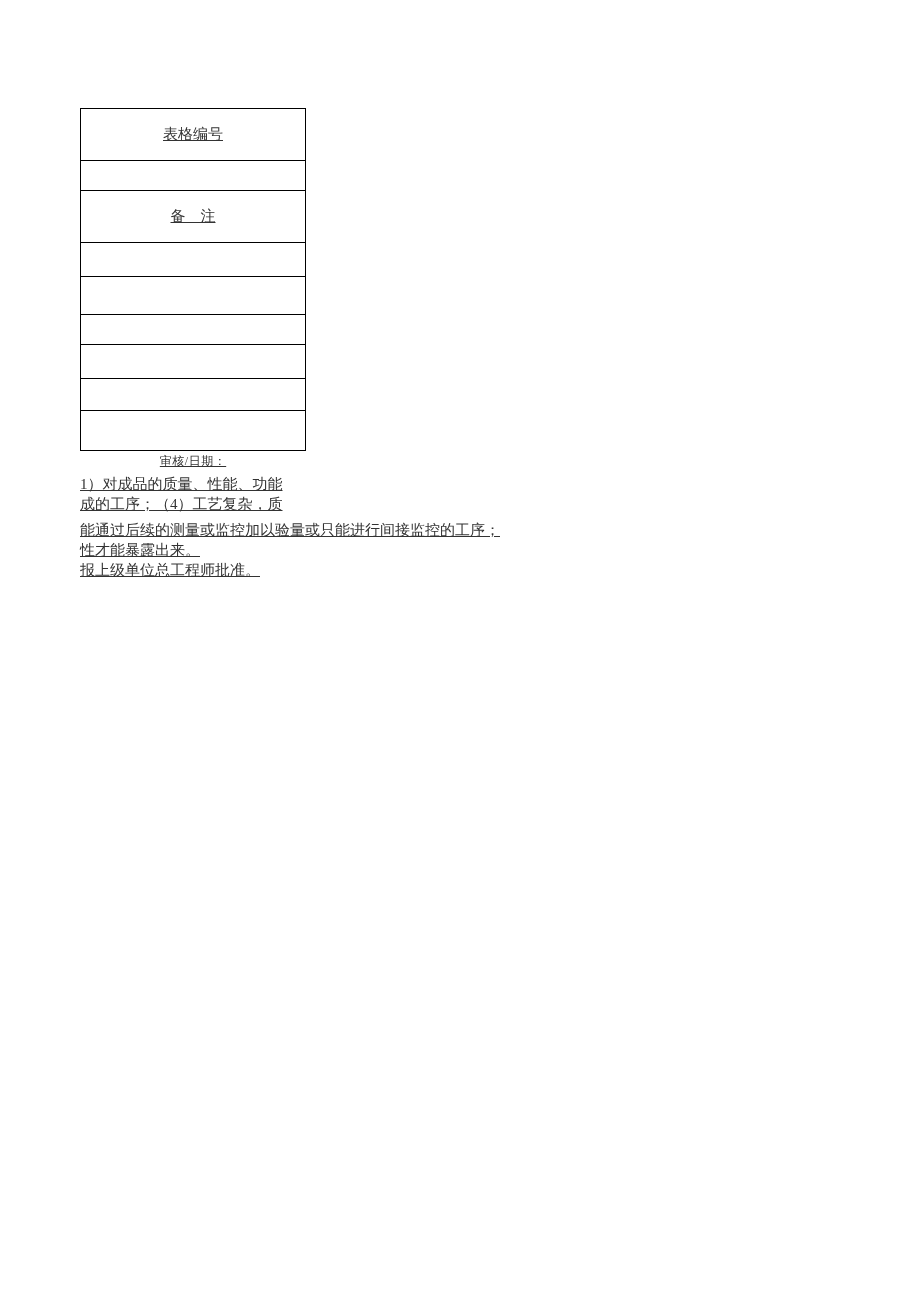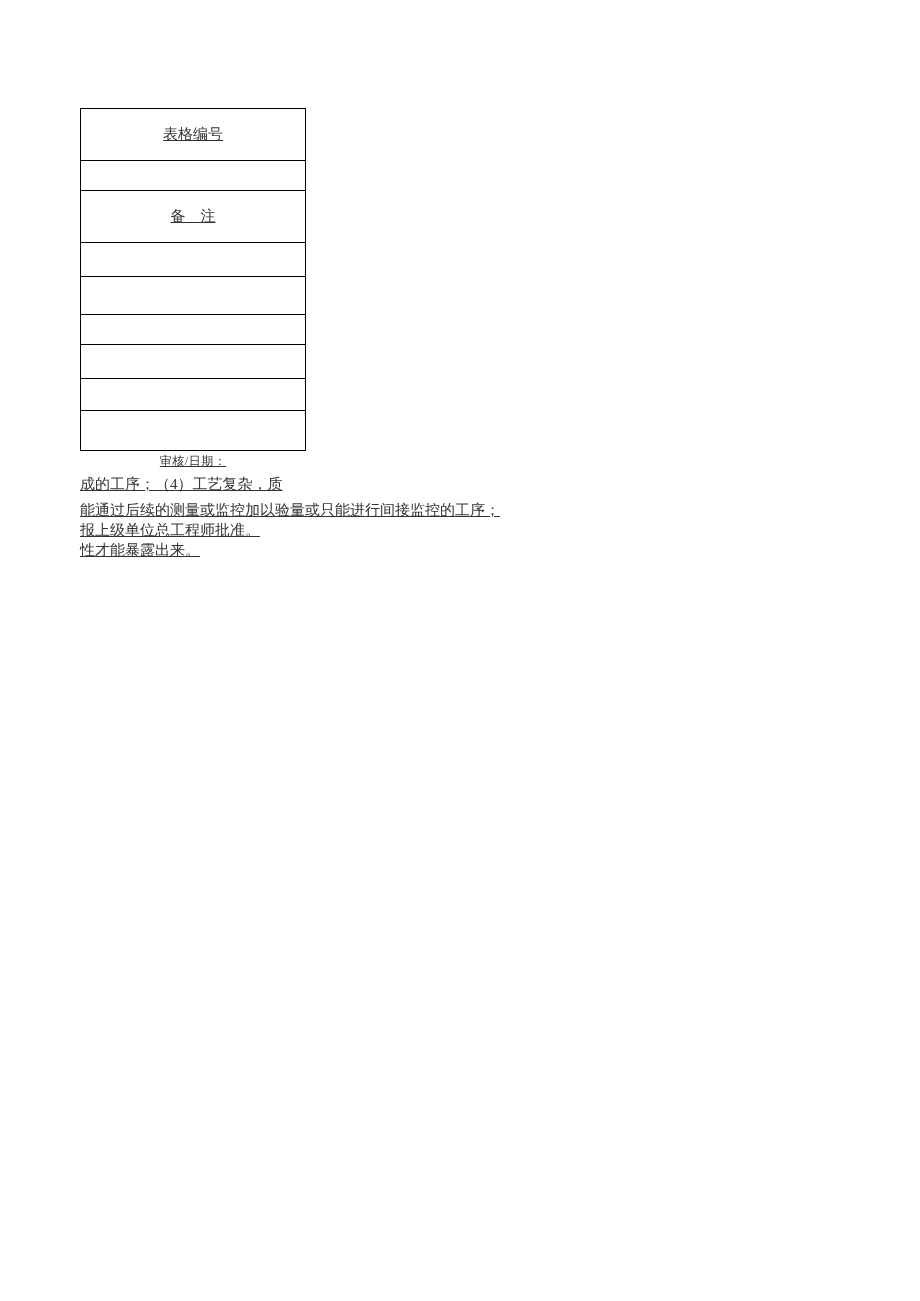--- a/index.html
+++ b/index.html
@@ -91,22 +91,23 @@
     <tr class="row-empty7">
           <td></td>
         </tr>
   </tbody>
     </table>
 
   <div class="caption">审核/日期：</div>
 
   <div class="body-text">
     <div class="body-block">
+      <div>1）对成品的质量、性能、功能</div>
       <div>成的工序；（4）工艺复杂，质</div>
     </div>
     <div class="body-block" style="margin-top:6px;">
       <div>能通过后续的测量或监控加以验量或只能进行间接监控的工序；</div>
+      <div>性才能暴露出来。</div>
       <div>报上级单位总工程师批准。</div>
-      <div>性才能暴露出来。</div>
     </div>
   </div>
 
 </div>
 
 </body></html>

